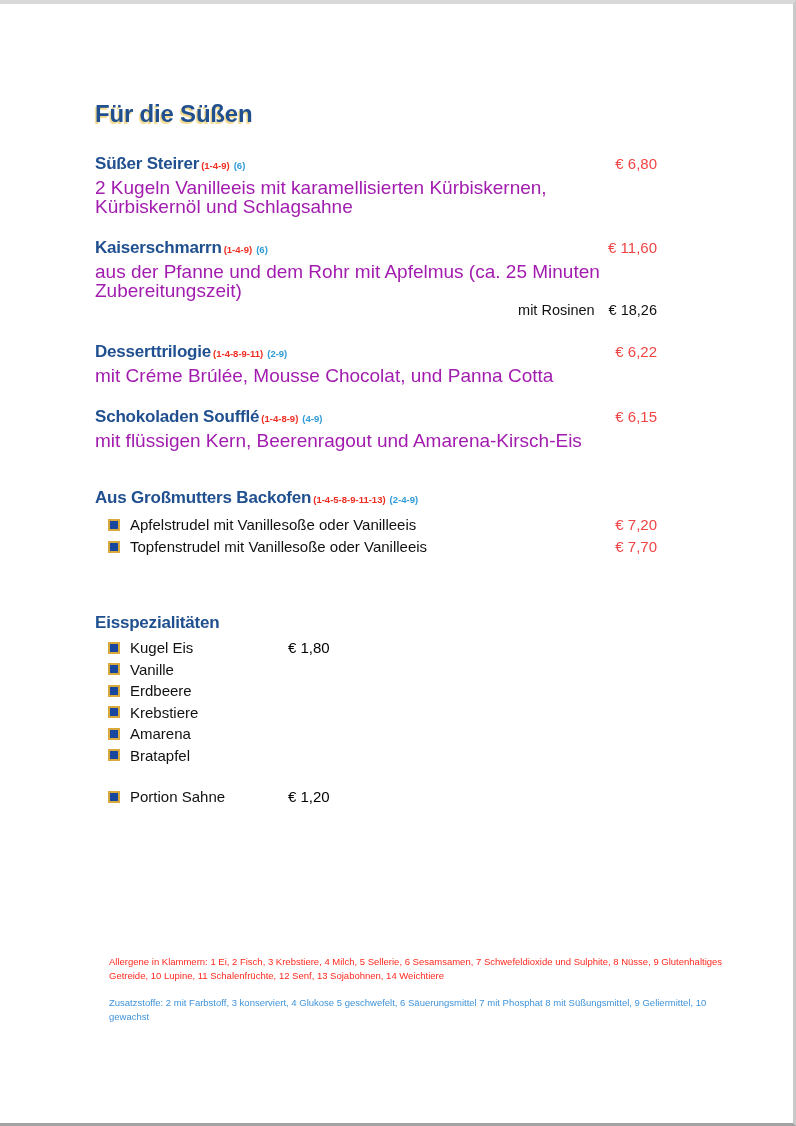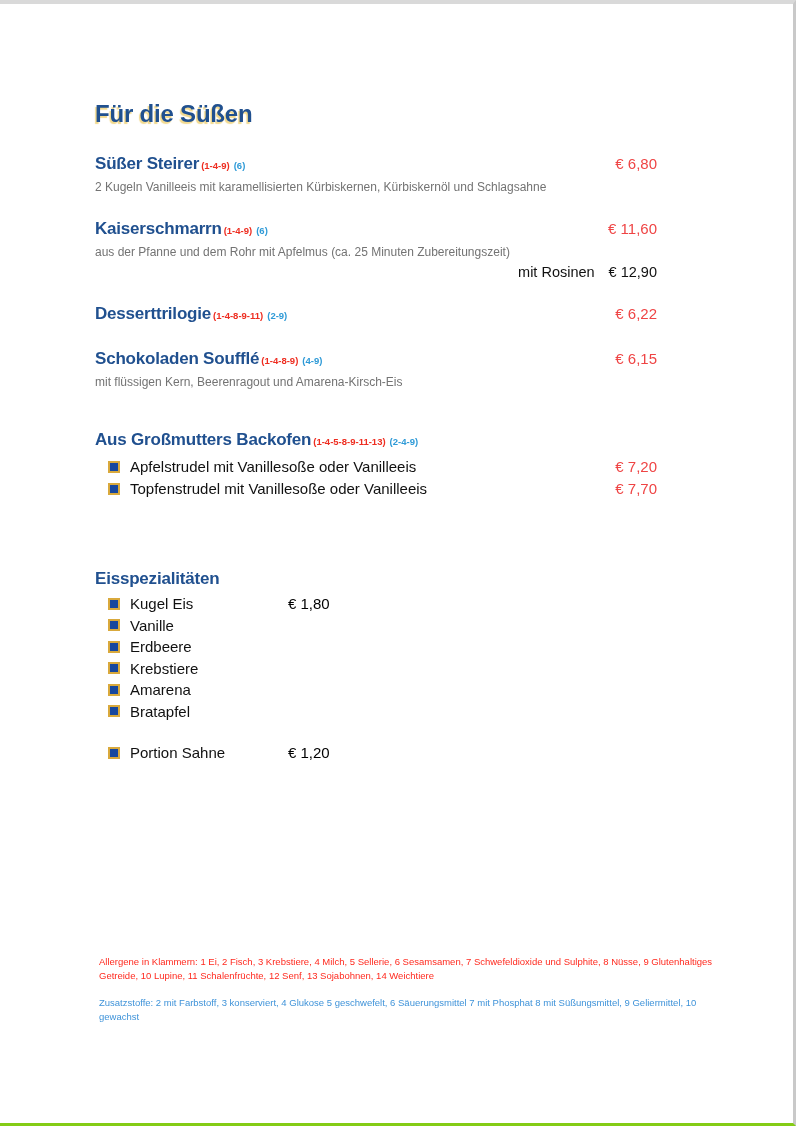--- a/index.html
+++ b/index.html
@@ -4,21 +4,21 @@
 <style>
   html, body { margin: 0; padding: 0; background: #ffffff; }
   .page {
     position: relative;
     width: 796px;
     height: 1126px;
     box-sizing: border-box;
     background: #ffffff;
     border-top: 4px solid #d9d9d9;
     border-right: 3px solid #c9c9c9;
-    border-bottom: 3px solid #84cc16;
+    border-bottom: 3px solid #a3a3a3;
     overflow: hidden;
     font-family: "Liberation Sans", sans-serif;
     color: #111111;
   }
   .content { padding: 96px 136px 0 95px; }
 
   .title {
     margin: 0 0 25px 0;
     font-size: 24px;
     font-weight: bold;
@@ -32,47 +32,47 @@
   .item-name {
     font-size: 17px;
     font-weight: bold;
     letter-spacing: -0.2px;
     color: #20508f;
   }
   .sup { font-size: 9.5px; font-weight: bold; }
   .sup.red { color: #ee2d20; margin-left: 2px; }
   .sup.blue { color: #2e9ad7; margin-left: 4px; }
   .price { margin-left: auto; font-size: 15px; color: #ef4444; white-space: nowrap; }
-  .item-desc { font-size: 12px; line-height: 19px; margin-top: 1px; color: #737373; }
+  .item-desc { font-size: 19px; line-height: 19px; margin-top: 1px; color: #a21caf; }
   .variant-row {
     display: flex; justify-content: flex-end; align-items: baseline;
     font-size: 14.5px; line-height: 19px; margin-top: 1px;
   }
   .variant-label { margin-right: 14px; }
 
   .section-head { display: flex; align-items: baseline; line-height: 22px; margin-bottom: 3px; }
   .bullet-row { display: flex; align-items: baseline; line-height: 22px; }
   .bullet {
     flex: 0 0 auto;
     width: 8px; height: 8px;
     margin: 0 10px 0 13px;
     background: #17479e;
     border: 2px solid #d9a93c;
     align-self: center;
   }
   .bullet-label { font-size: 15px; }
   .bullet-row .price { font-size: 15px; }
 
-  .eis-section { margin-top: 68px; }
+  .eis-section { margin-top: 54px; }
   .eis-row { display: flex; align-items: center; line-height: 21.5px; }
   .eis-label { font-size: 15px; width: 158px; }
   .eis-price { font-size: 15px; color: #000000; }
   .sahne-row { margin-top: 20px; }
 
-  .footer { position: absolute; left: 99px; top: 951px; width: 617px; }
+  .footer { position: absolute; left: 109px; top: 951px; width: 617px; }
   .footer p { margin: 0 0 13px 0; font-size: 9.5px; line-height: 14px; }
   .footer .allergens { color: #ff2a1f; }
   .footer .additives { color: #3f93d9; }
 </style>
 </head>
 <body>
 
 <div class="page">
   <div class="content">
 
@@ -91,31 +91,32 @@
     <section class="item">
       <div class="item-head">
         <span class="item-name">Kaiserschmarrn</span>
         <span class="sup red">(1-4-9)</span>
         <span class="sup blue">(6)</span>
         <span class="price">€ 11,60</span>
       </div>
       <div class="item-desc">aus der Pfanne und dem Rohr mit Apfelmus (ca. 25 Minuten Zubereitungszeit)</div>
       <div class="variant-row">
         <span class="variant-label">mit Rosinen</span>
-        <span>€ 12,90</span>
+        <span>€ 18,26</span>
       </div>
     </section>
 
     <section class="item">
       <div class="item-head">
         <span class="item-name">Desserttrilogie</span>
         <span class="sup red">(1-4-8-9-11)</span>
         <span class="sup blue">(2-9)</span>
         <span class="price">€ 6,22</span>
       </div>
+      <div class="item-desc">mit Créme Brúlée, Mousse Chocolat, und Panna Cotta</div>
     </section>
 
     <section class="item">
       <div class="item-head">
         <span class="item-name">Schokoladen Soufflé</span>
         <span class="sup red">(1-4-8-9)</span>
         <span class="sup blue">(4-9)</span>
         <span class="price">€ 6,15</span>
       </div>
       <div class="item-desc">mit flüssigen Kern, Beerenragout und Amarena-Kirsch-Eis</div>

